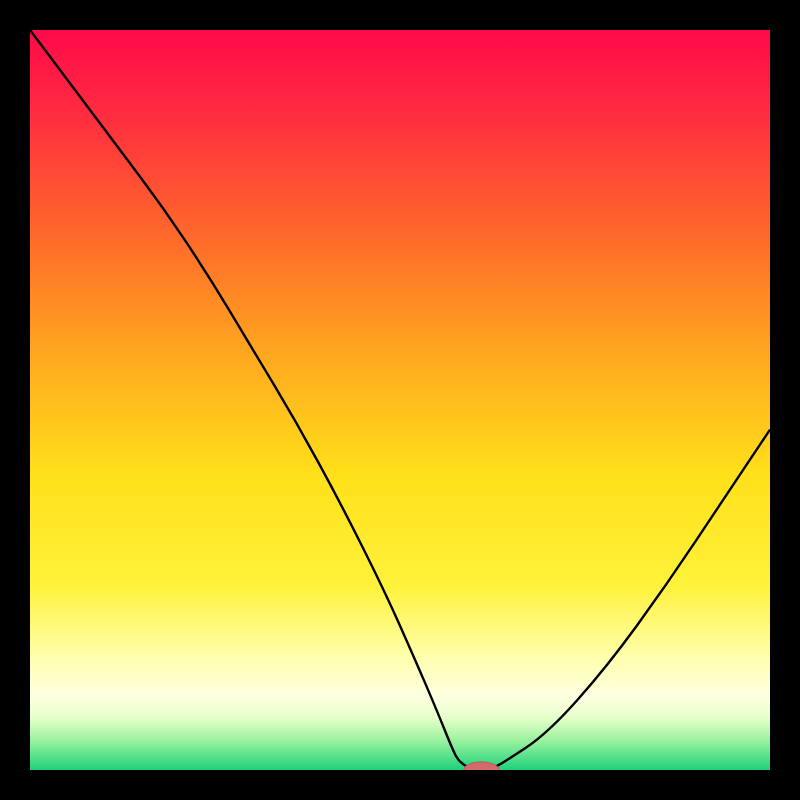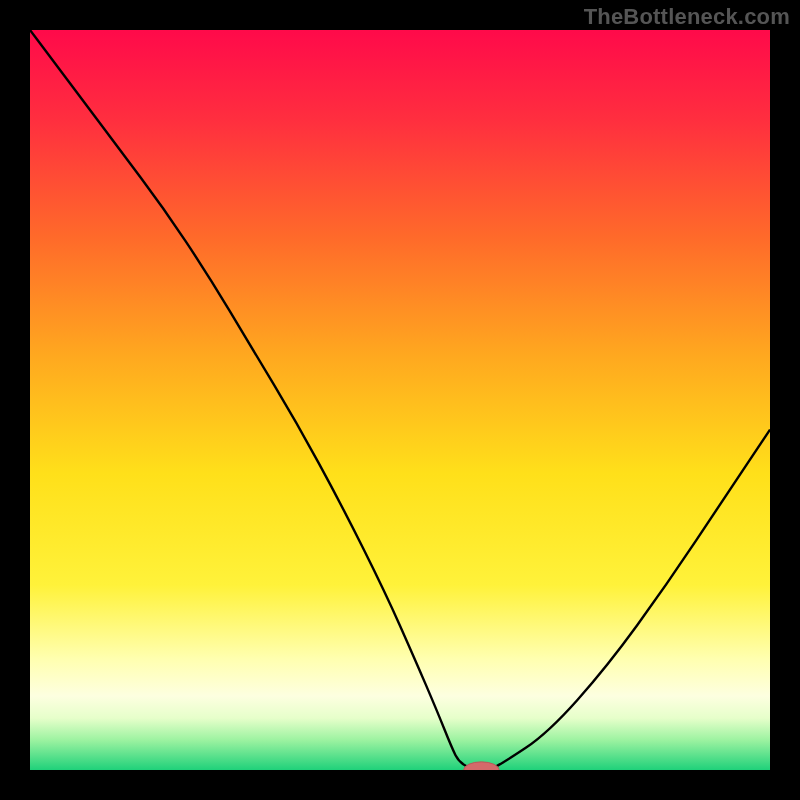--- a/index.html
+++ b/index.html
@@ -36,21 +36,20 @@
   }
   svg {
     display: block;
   }
 </style>
 </head>
 <body>
 
 <div class="frame">
 
-  <div class="watermark">TheBottleneck.com</div>
 
   <div class="plot-wrap">
     <svg id="chart-svg" width="740" height="740" viewBox="0 0 740 740">
       <defs>
         <linearGradient id="bg-grad" x1="0" y1="0" x2="0" y2="1">
             <stop offset="0%" stop-color="#ff0a4a"></stop>
             <stop offset="12%" stop-color="#ff2e3f"></stop>
             <stop offset="28.000000000000004%" stop-color="#ff6a2a"></stop>
             <stop offset="44%" stop-color="#ffa81f"></stop>
             <stop offset="60%" stop-color="#ffe01a"></stop>

